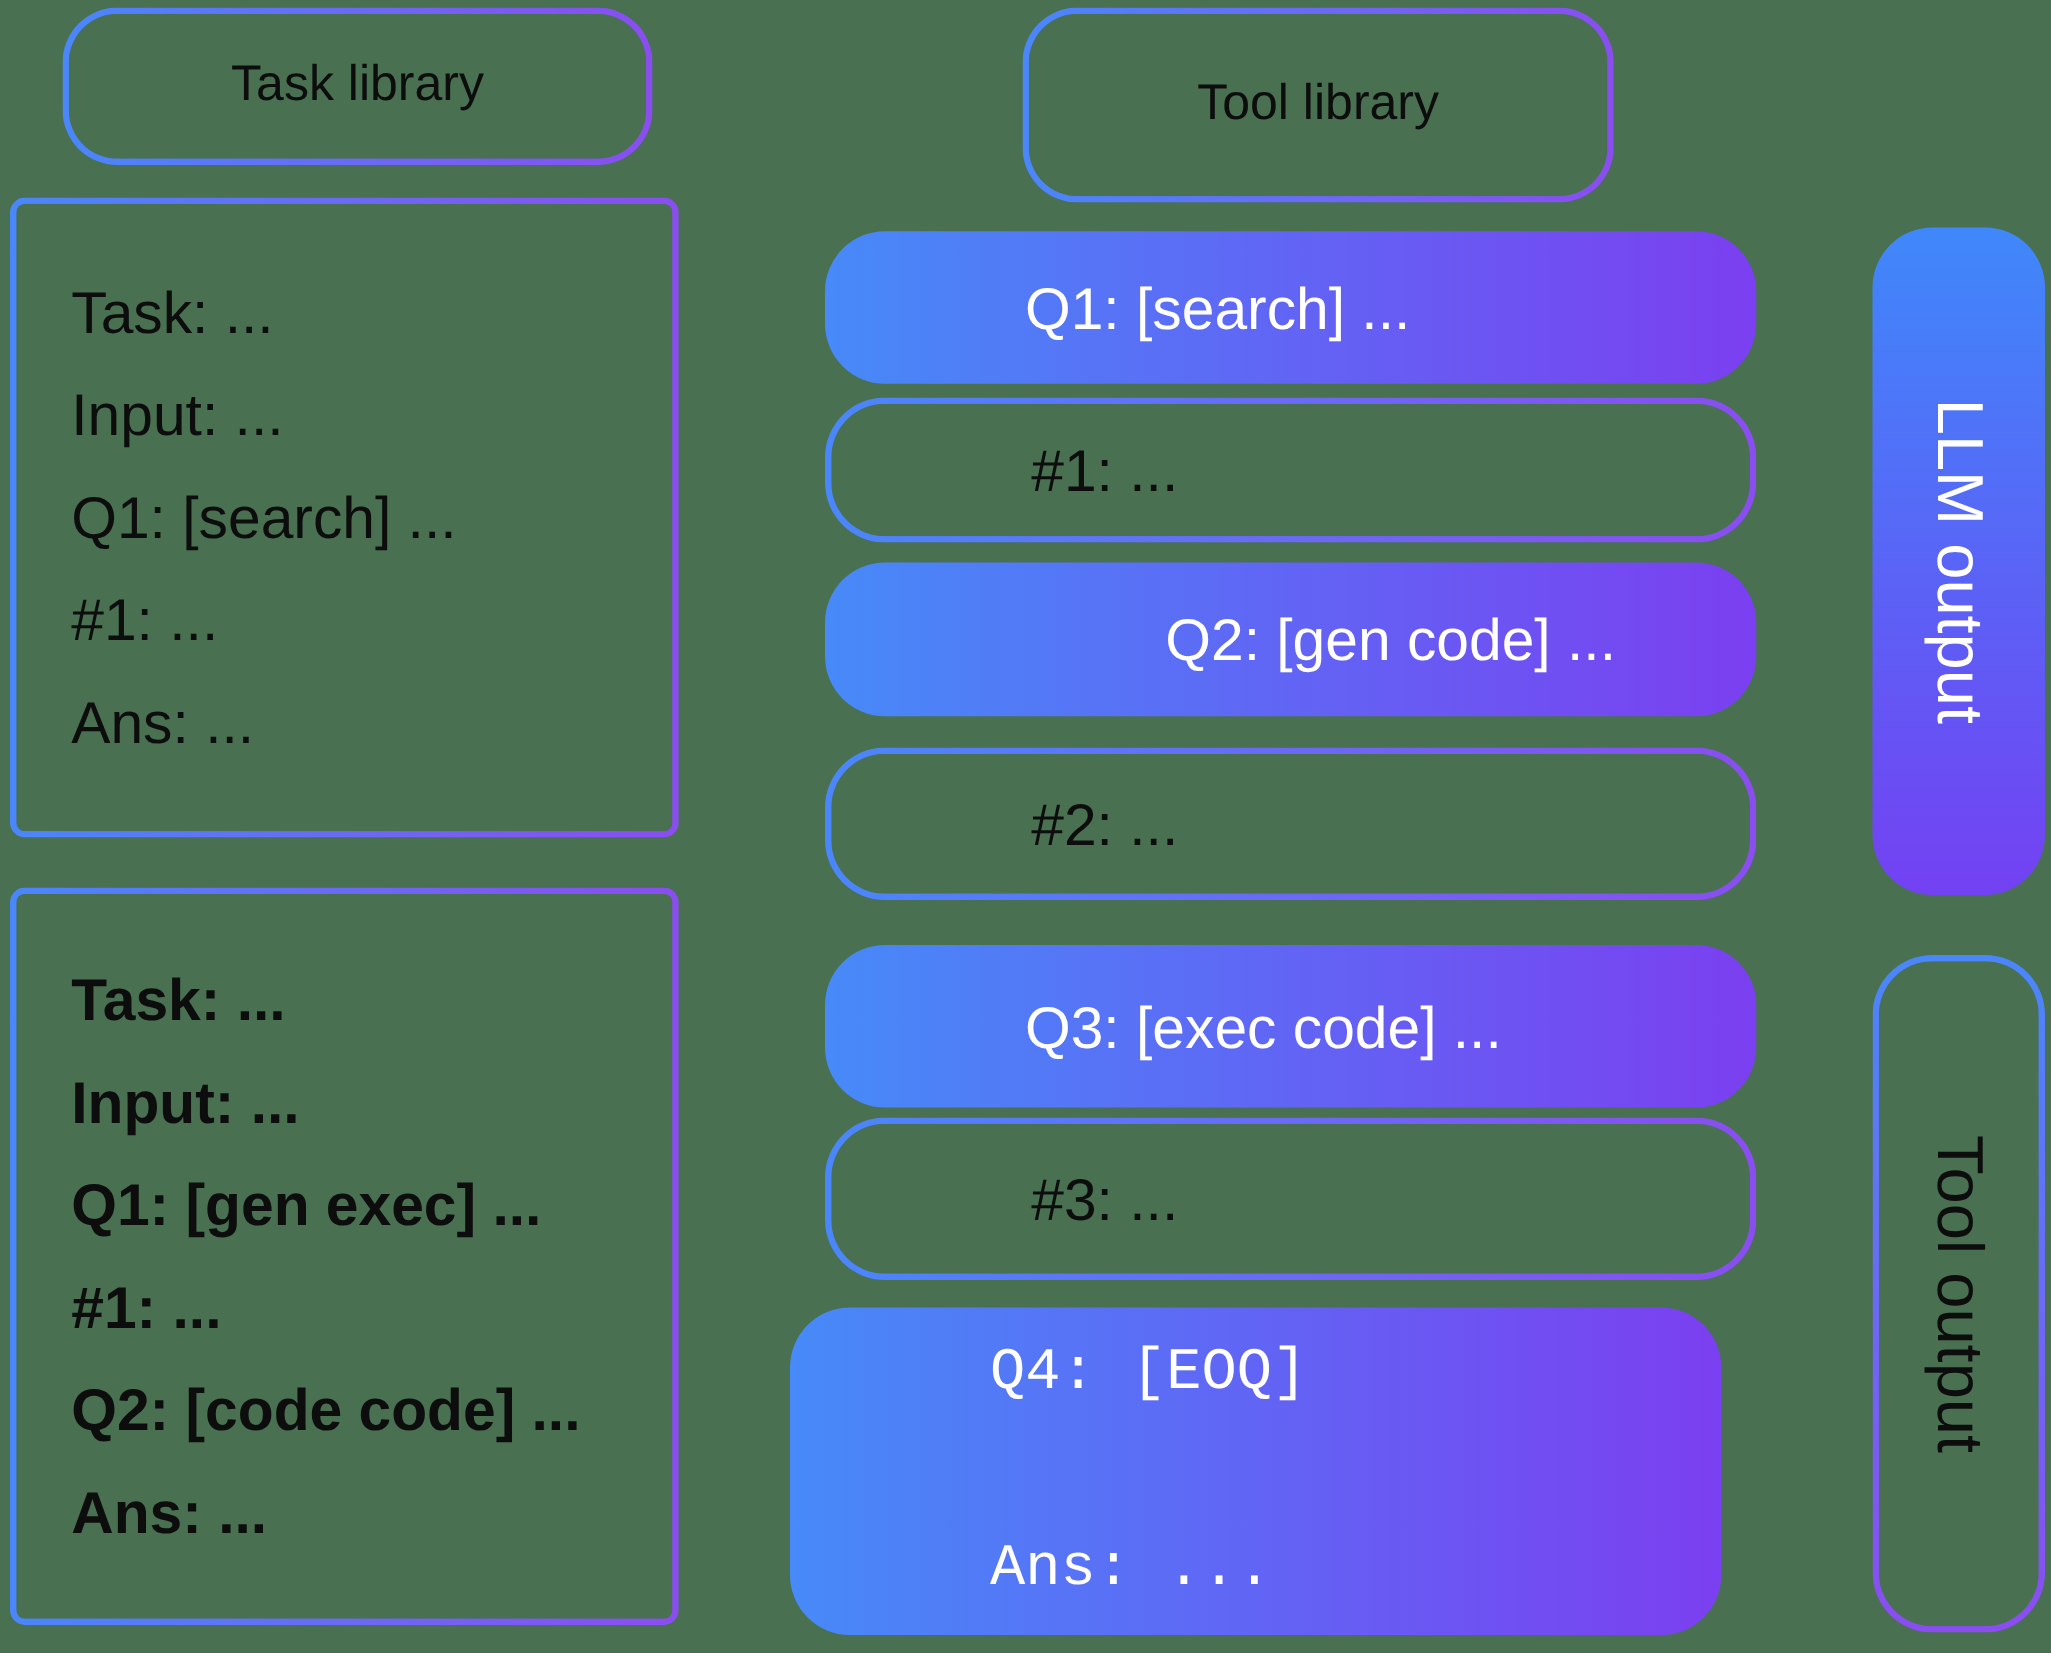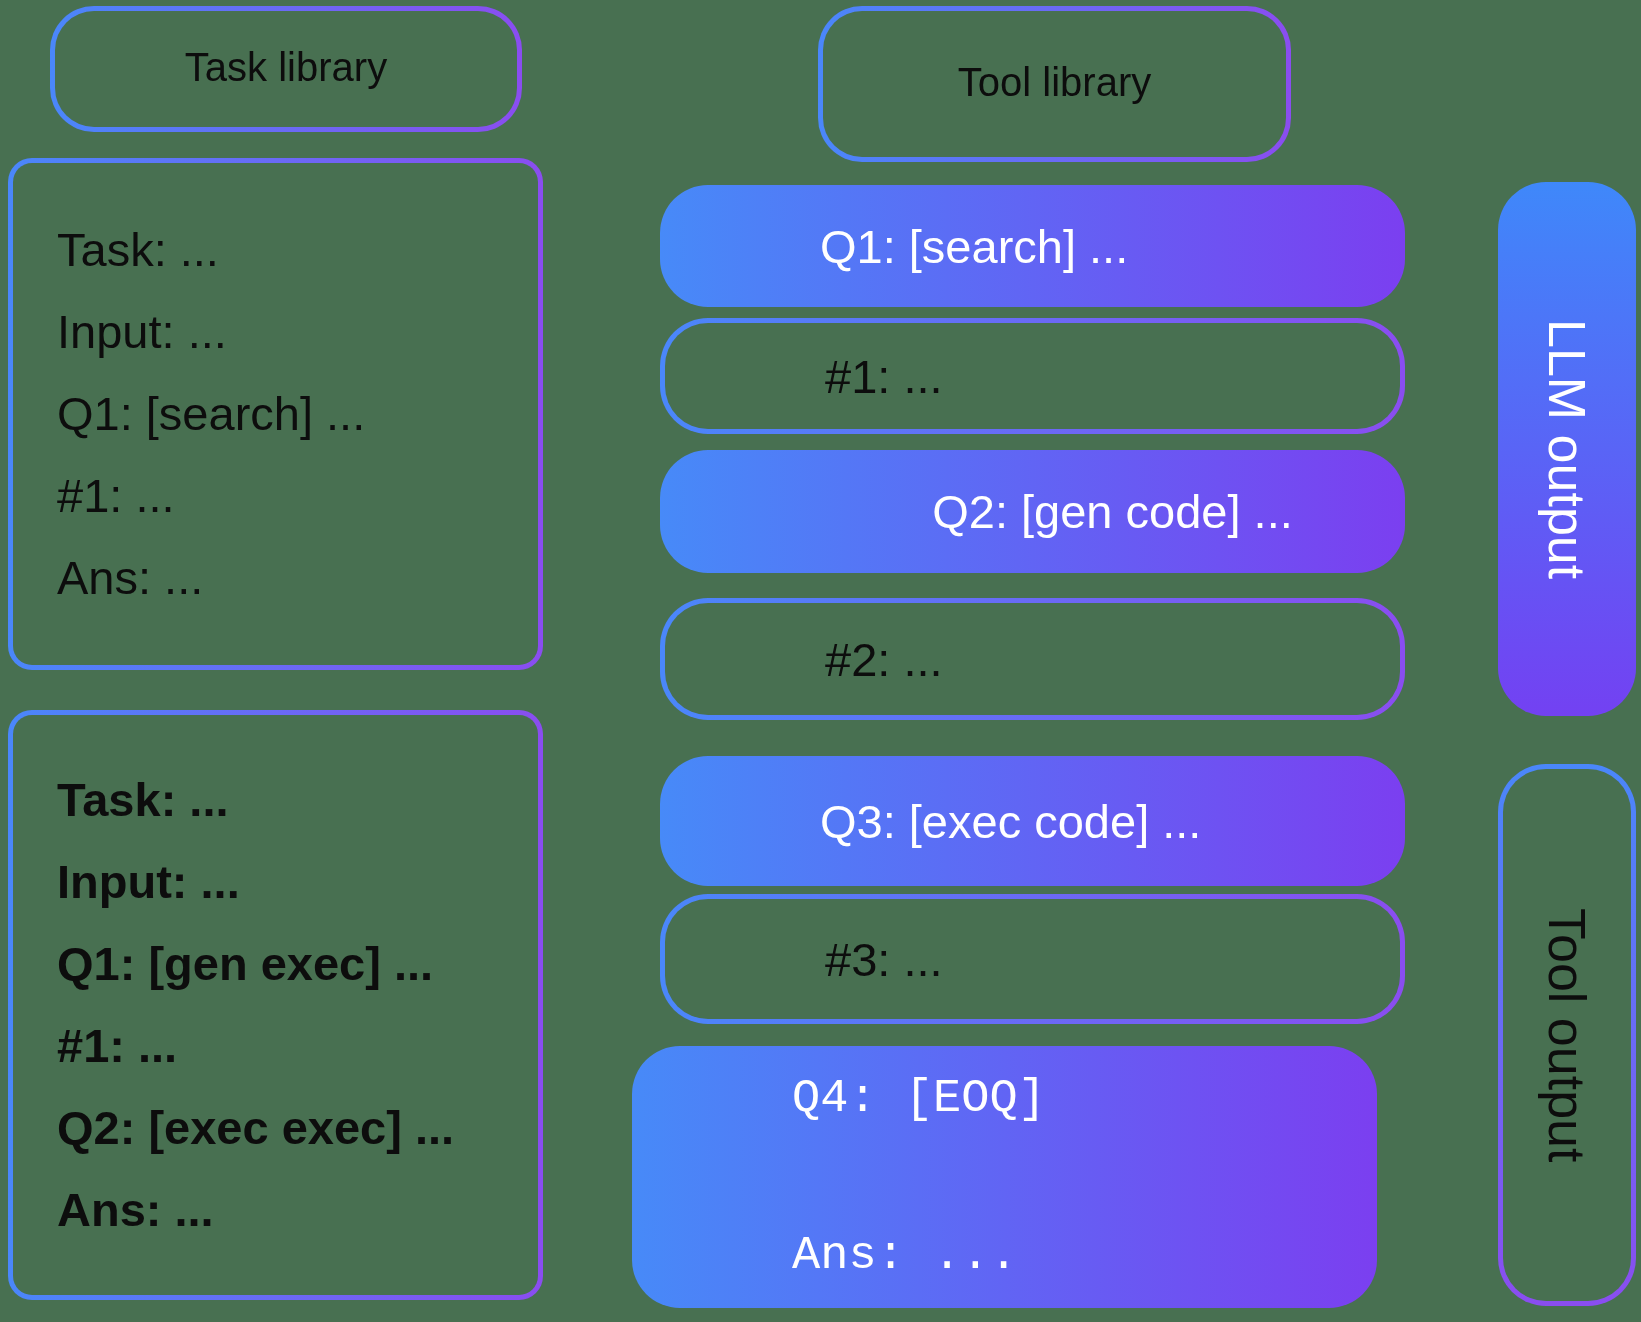--- a/index.html
+++ b/index.html
@@ -30,21 +30,21 @@
   
   .fill-h{background:linear-gradient(90deg,#478af8,#7b3ff0);border-radius:48px;color:#ffffff;}
   .fill-v{background:linear-gradient(180deg,#3f88fa,#7341f2);border-radius:48px;color:#ffffff;}
 
   .abs{position:absolute;box-sizing:border-box;}
 
   .hdr{display:flex;align-items:center;justify-content:center;
        font-size:40px;border-radius:44px;}
   .hdr span{transform:translateY(-2px);}
 
-  .taskbox{border-radius:24px;display:flex;flex-direction:column;justify-content:center;
+  .taskbox{border-radius:12px;display:flex;flex-direction:column;justify-content:center;
            padding-left:44px;font-size:47px;line-height:82px;}
   .taskbox.bold{font-weight:600;}
 
   .step{display:flex;align-items:center;padding-left:160px;font-size:47px;}
   .step.multi{flex-direction:column;align-items:flex-start;justify-content:center;gap:104px;}
 
   .vlabel{display:flex;align-items:center;justify-content:center;
           writing-mode:vertical-rl;text-orientation:mixed;font-size:52px;}
 
   
@@ -79,21 +79,21 @@
     <div>Q1: [search] ...</div>
     <div>#1: ...</div>
     <div>Ans: ...</div>
   </div>
 
   <div class="abs taskbox bold outline" id="task-box-2">
     <div>Task: ...</div>
     <div>Input: ...</div>
     <div>Q1: [gen exec] ...</div>
     <div>#1: ...</div>
-    <div>Q2: [exec exec] ...</div>
+    <div>Q2: [code code] ...</div>
     <div>Ans: ...</div>
   </div>
 
   <div class="abs hdr outline" id="tool-lib-header">
     <span>Tool library</span>
   </div>
 
   <div class="abs step fill-h" id="step-1">
     <span>Q1: [search] ...</span>
   </div>

